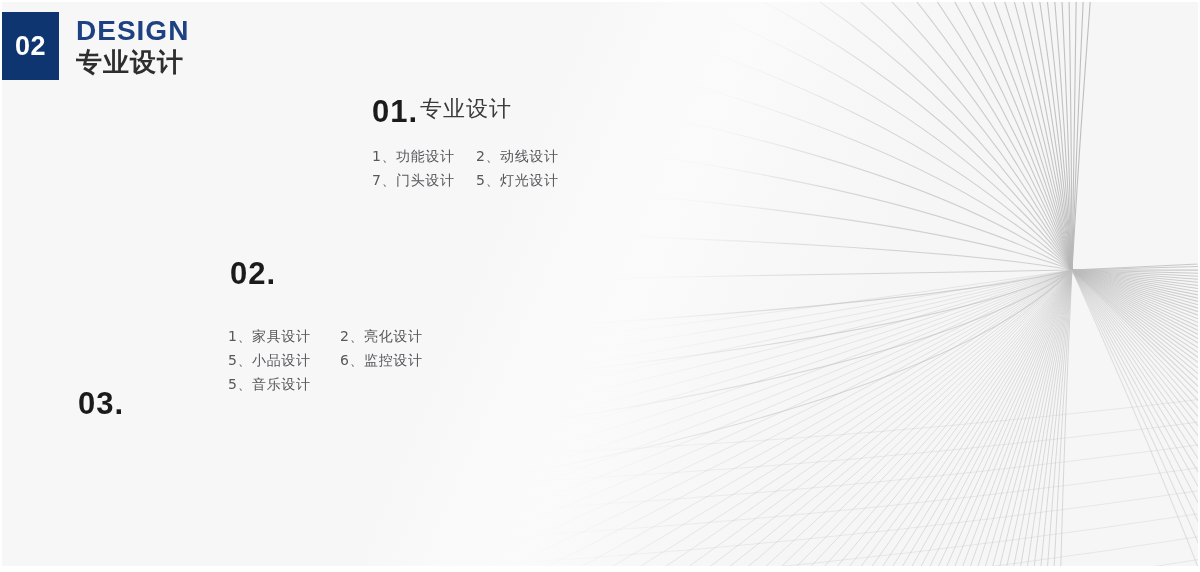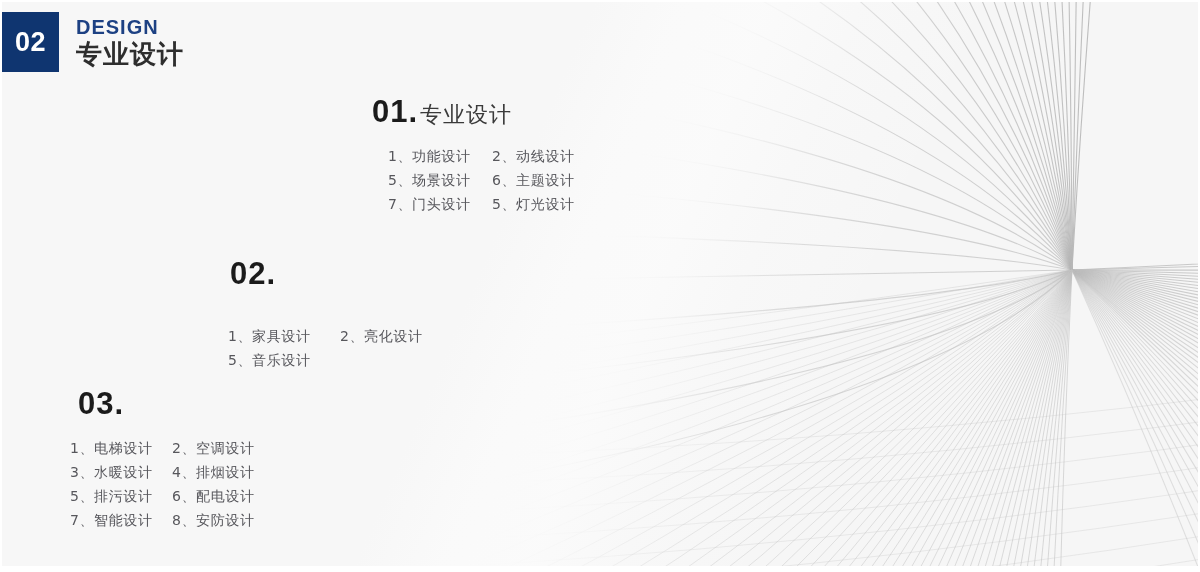--- a/index.html
+++ b/index.html
@@ -38,58 +38,58 @@
     position:absolute;top:0;left:0;width:1200px;height:572px;pointer-events:none;
     background:linear-gradient(113deg,
        rgba(246,246,246,1) 0%,
        rgba(246,246,246,1) 48%,
        rgba(246,246,246,0) 63%);
   }
 
   
   .header{position:absolute;left:0;top:10px;display:flex;align-items:center;}
   .badge{
-    width:57px;height:60px;background:#0f3570;color:#ffffff;
+    width:57px;height:68px;background:#0f3570;color:#ffffff;
     display:flex;align-items:center;justify-content:center;
     font-size:27px;font-weight:bold;letter-spacing:0.5px;
   }
   .titles{margin-left:17px;line-height:1;}
   .title-en{
-    font-size:20px;font-weight:bold;color:#1d4183;letter-spacing:1px;
+    font-size:28px;font-weight:bold;color:#1d4183;letter-spacing:1px;
     font-family:"Liberation Sans","DejaVu Sans",sans-serif;
   }
   .title-cn{
     font-size:26px;font-weight:bold;color:#2e2e2e;margin-top:4px;letter-spacing:1px;
     font-family:"DejaVu Sans","Liberation Sans",sans-serif;
   }
 
   
   .section{position:absolute;}
-  .sec-head{display:flex;align-items:flex-end;white-space:nowrap;}
+  .sec-head{display:flex;align-items:flex-start;white-space:nowrap;}
   .sec-num{
     font-size:31px;font-weight:bold;color:#1b1b1b;letter-spacing:1px;
     font-family:"Liberation Sans","DejaVu Sans",sans-serif;
   }
   .sec-name{
     font-size:22px;color:#3a3a3a;margin-left:2px;letter-spacing:1px;
     font-family:"DejaVu Sans","Liberation Sans",sans-serif;
   }
   .sec-list{margin-top:14px;}
   .sec-row{
     display:flex;white-space:nowrap;height:24px;line-height:24px;
     font-size:14px;color:#57575c;letter-spacing:0.6px;
     font-family:"DejaVu Sans","Liberation Sans",sans-serif;
   }
   .sec-row .cell{width:104px;}
   .sec-row .cell:last-child{width:auto;}
 
   #sec1{left:370px;top:92px;}
   #sec2{left:228px;top:254px;}
   #sec3{left:76px;top:384px;}
-  #sec1 .sec-list{margin-left:16px;}
+  #sec1 .sec-list{margin-left:0px;}
   #sec2 .sec-list{margin-left:-2px;margin-top:32px;}
   #sec3 .sec-list{margin-left:-8px;}
   #sec1 .sec-row .cell{width:104px;}
   #sec2 .sec-row .cell{width:112px;}
   #sec3 .sec-row .cell{width:102px;}
 </style>
 </head>
 <body>
 
 <div id="slide">
@@ -300,63 +300,45 @@
     <div class="sec-head">
       <span class="sec-num">01.</span>
       <span class="sec-name">专业设计</span>
     </div>
     <div class="sec-list">
       <div class="sec-row">
         <span class="cell">1、功能设计</span>
         <span class="cell">2、动线设计</span>
       </div>
       <div class="sec-row">
-        <span class="cell">5、场景设计</span>
-        <span class="cell">6、主题设计</span>
-      </div>
-      <div class="sec-row">
         <span class="cell">7、门头设计</span>
         <span class="cell">5、灯光设计</span>
       </div>
     </div>
   </div>
 
   <div class="section" id="sec2">
     <div class="sec-head">
       <span class="sec-num">02.</span>
     </div>
     <div class="sec-list">
       <div class="sec-row">
         <span class="cell">1、家具设计</span>
         <span class="cell">2、亮化设计</span>
       </div>
       <div class="sec-row">
+        <span class="cell">5、小品设计</span>
+        <span class="cell">6、监控设计</span>
+      </div>
+      <div class="sec-row">
         <span class="cell">5、音乐设计</span>
         <span class="cell"></span>
       </div>
     </div>
   </div>
 
   <div class="section" id="sec3">
     <div class="sec-head">
       <span class="sec-num">03.</span>
     </div>
-    <div class="sec-list">
-      <div class="sec-row">
-        <span class="cell">1、电梯设计</span>
-        <span class="cell">2、空调设计</span>
-      </div>
-      <div class="sec-row">
-        <span class="cell">3、水暖设计</span>
-        <span class="cell">4、排烟设计</span>
-      </div>
-      <div class="sec-row">
-        <span class="cell">5、排污设计</span>
-        <span class="cell">6、配电设计</span>
-      </div>
-      <div class="sec-row">
-        <span class="cell">7、智能设计</span>
-        <span class="cell">8、安防设计</span>
-      </div>
-    </div>
   </div>
 
 </div>
 
 </body></html>

